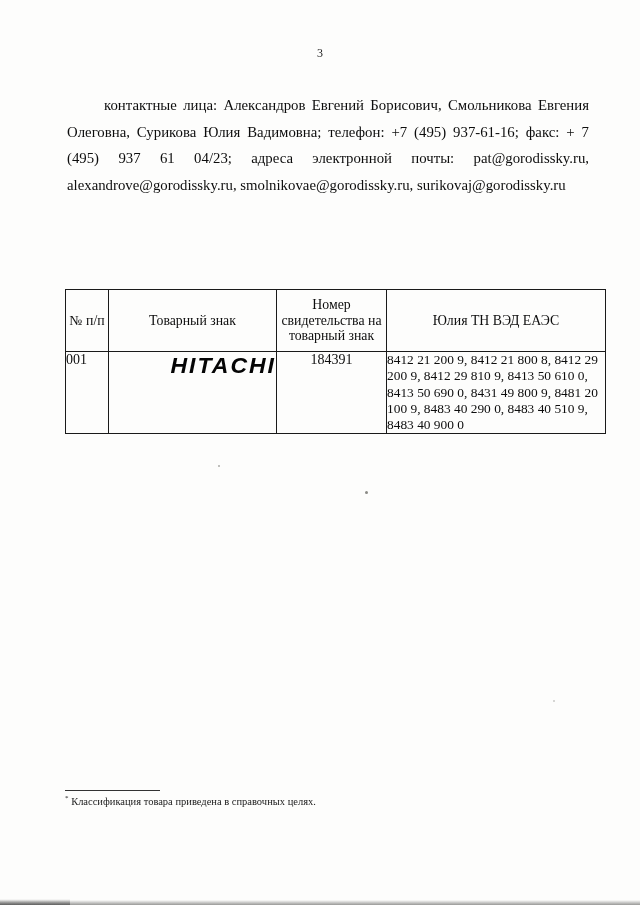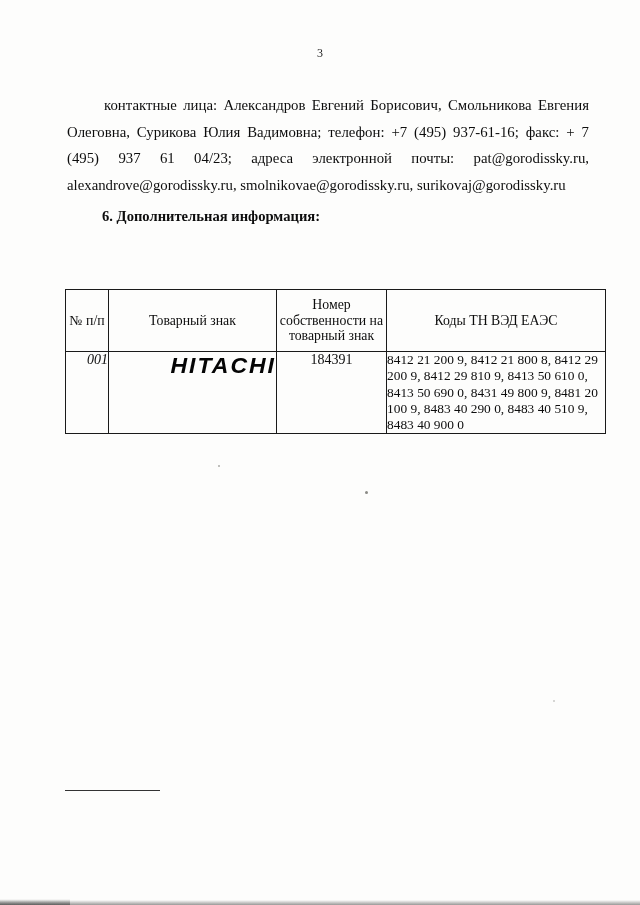--- a/index.html
+++ b/index.html
@@ -86,22 +86,21 @@
   .col-tm   { width: 168px; }
   .col-cert { width: 110px; }
   .col-codes{ width: 219px; }
 
   .goods-table td {
     vertical-align: top;
   }
   .cell-num {
     font-size: 14px;
     padding: 3px 2px 2px 3px;
-    text-align: right;
-    font-style: italic;
+    text-align: left;
   }
   .cell-trademark {
     text-align: right;
     padding-top: 2px;
     font-style: italic;
   }
   .hitachi-logo {
     display: inline-block;
     font-family: "Liberation Sans", "DejaVu Sans", sans-serif;
     font-weight: bold;
@@ -167,47 +166,47 @@
 </head>
 <body>
 
 <div class="page">
 
   <div class="page-number">3</div>
 
   <div class="content">
     <p class="para">контактные лица: Александров Евгений Борисович, Смольникова Евгения Олеговна, Сурикова Юлия Вадимовна; телефон: +7 (495) 937-61-16; факс: + 7 (495) 937 61 04/23; адреса электронной почты: pat@gorodissky.ru, alexandrove@gorodissky.ru, smolnikovae@gorodissky.ru, surikovaj@gorodissky.ru</p>
 
-    <p class="heading">6. Дополнительная информация:</p>
 
   </div>
 
   <table class="goods-table">
     <thead>
       <tr>
         <th class="col-num">№ п/п</th>
         <th class="col-tm">Товарный знак</th>
-        <th class="col-cert">Номер собственности на товарный знак</th>
-        <th class="col-codes">Коды ТН ВЭД ЕАЭС</th>
+        <th class="col-cert">Номер свидетельства на товарный знак</th>
+        <th class="col-codes">Юлия ТН ВЭД ЕАЭС</th>
       </tr>
     </thead>
     <tbody>
       <tr>
         <td class="cell-num">001</td>
         <td class="cell-trademark">
           <span class="hitachi-logo">HITACHI</span>
         </td>
         <td class="cell-cert">184391</td>
         <td class="cell-codes">8412 21 200 9, 8412 21 800 8, 8412 29 200 9, 8412 29 810 9, 8413 50 610 0, 8413 50 690 0, 8431 49 800 9, 8481 20 100 9, 8483 40 290 0, 8483 40 510 9, 8483 40 900 0</td>
       </tr>
     </tbody>
   </table>
 
   <div class="footnote">
     <div class="footnote-rule"></div>
+    <div class="footnote-text"><span class="fn-ref">*</span> <span>Классификация товара приведена в справочных целях.</span></div>
   </div>
 
   <div class="dot dot-1"></div>
   <div class="dot dot-2"></div>
   <div class="dot dot-3"></div>
   <div class="scan-edge-bottom"></div>
   <div class="scan-corner"></div>
 
 </div>
 

